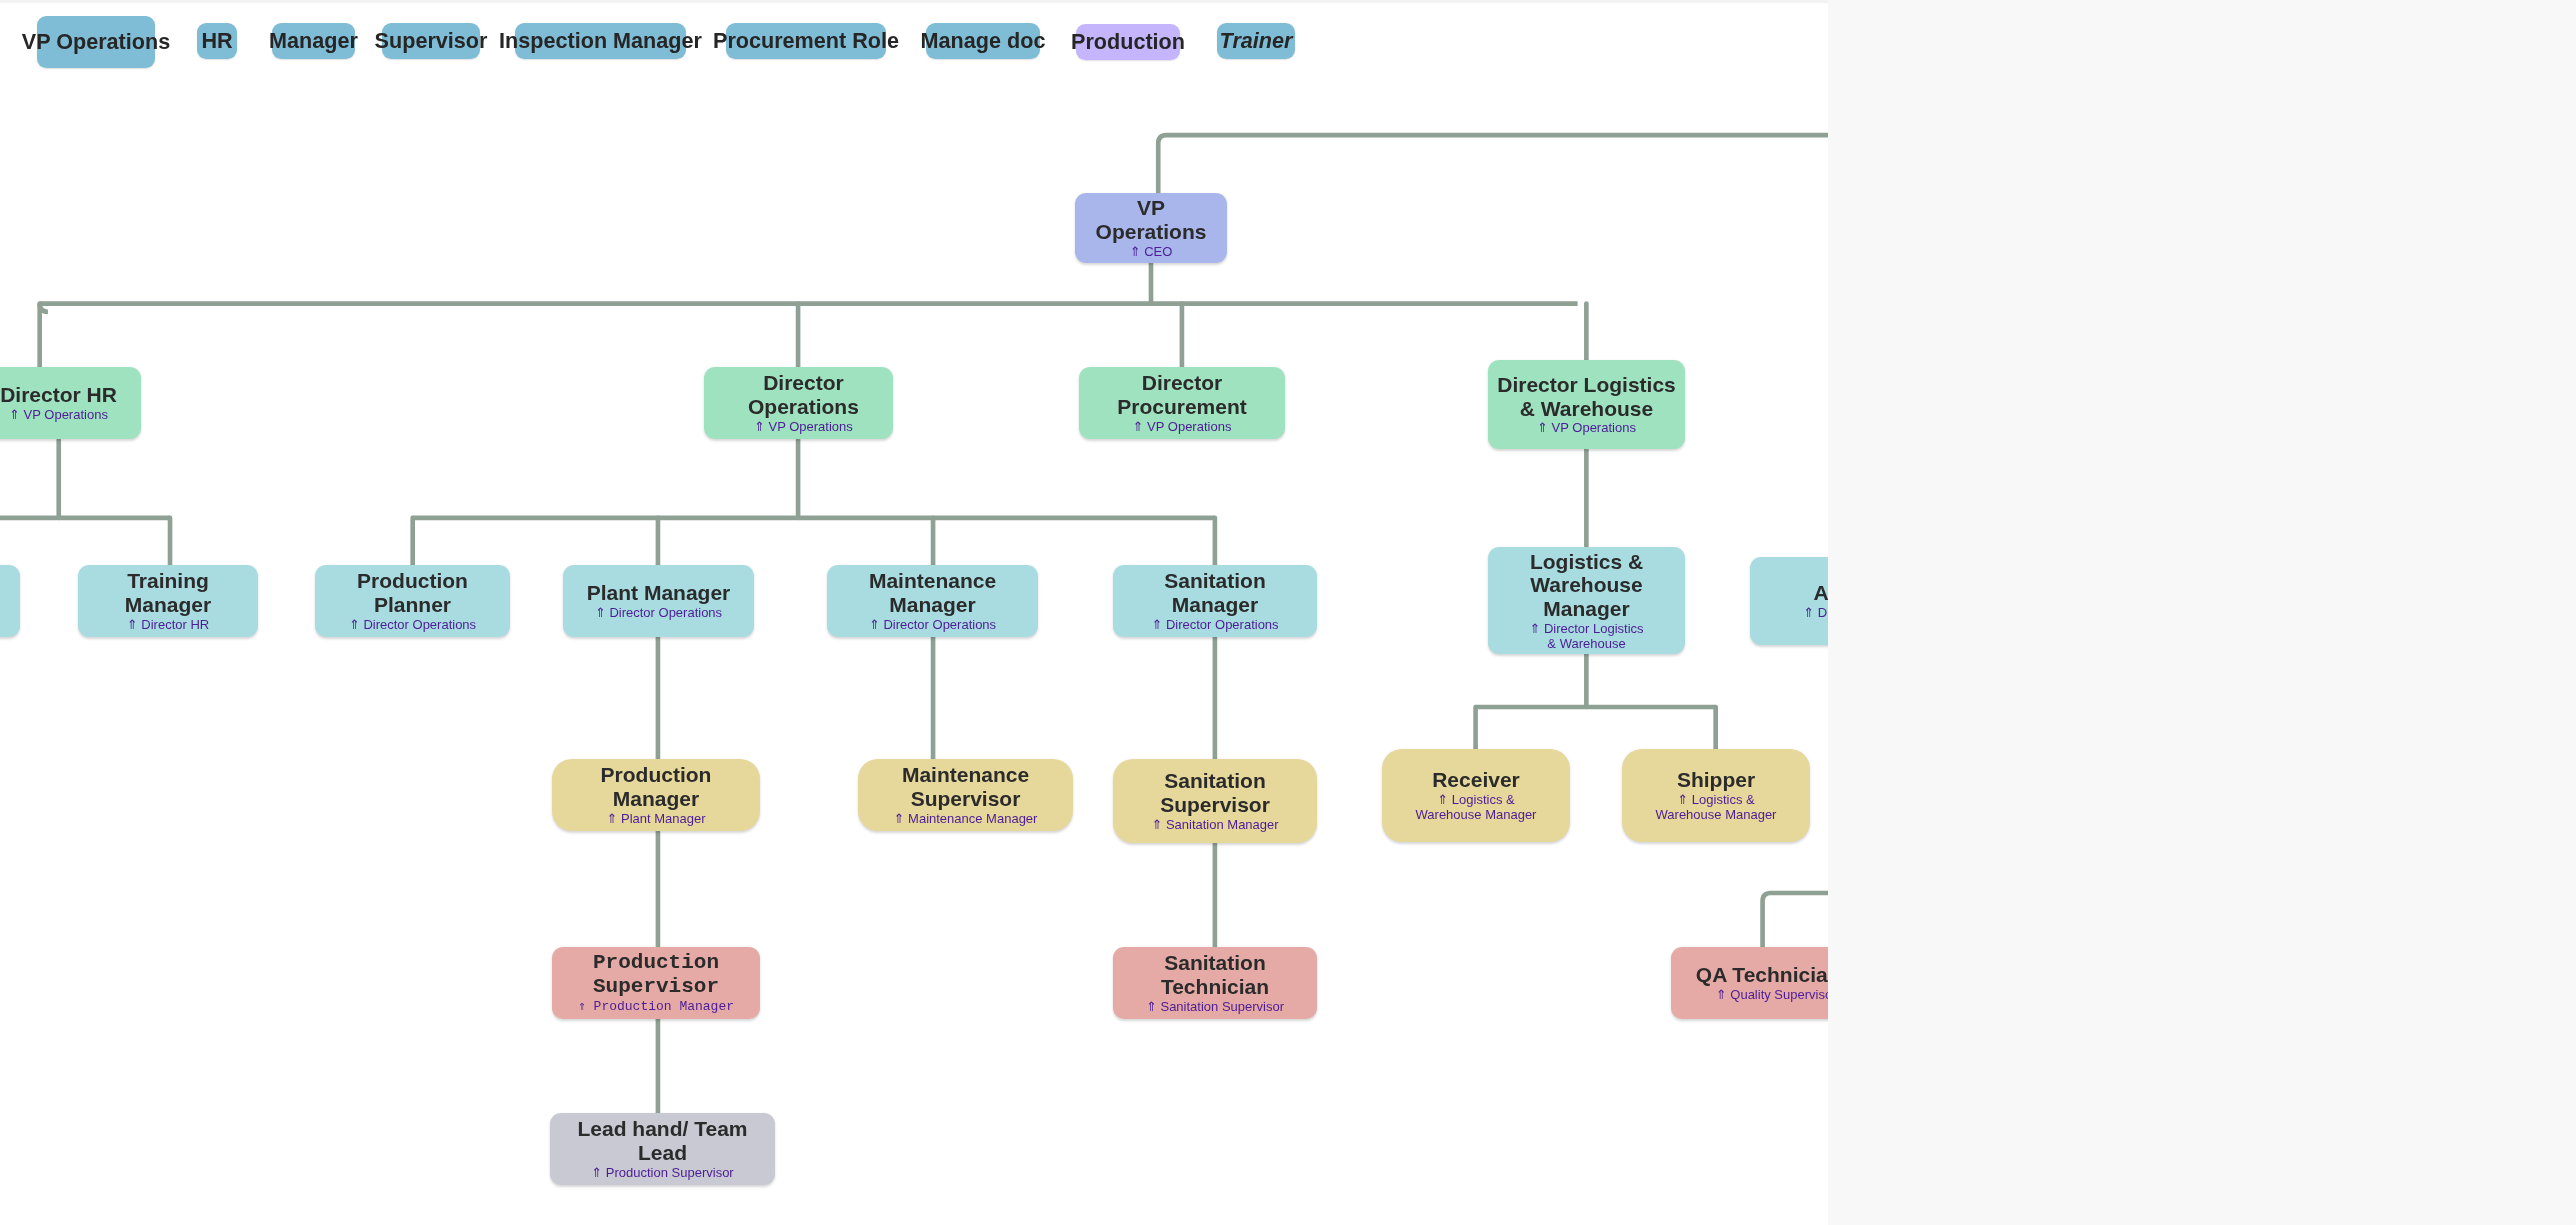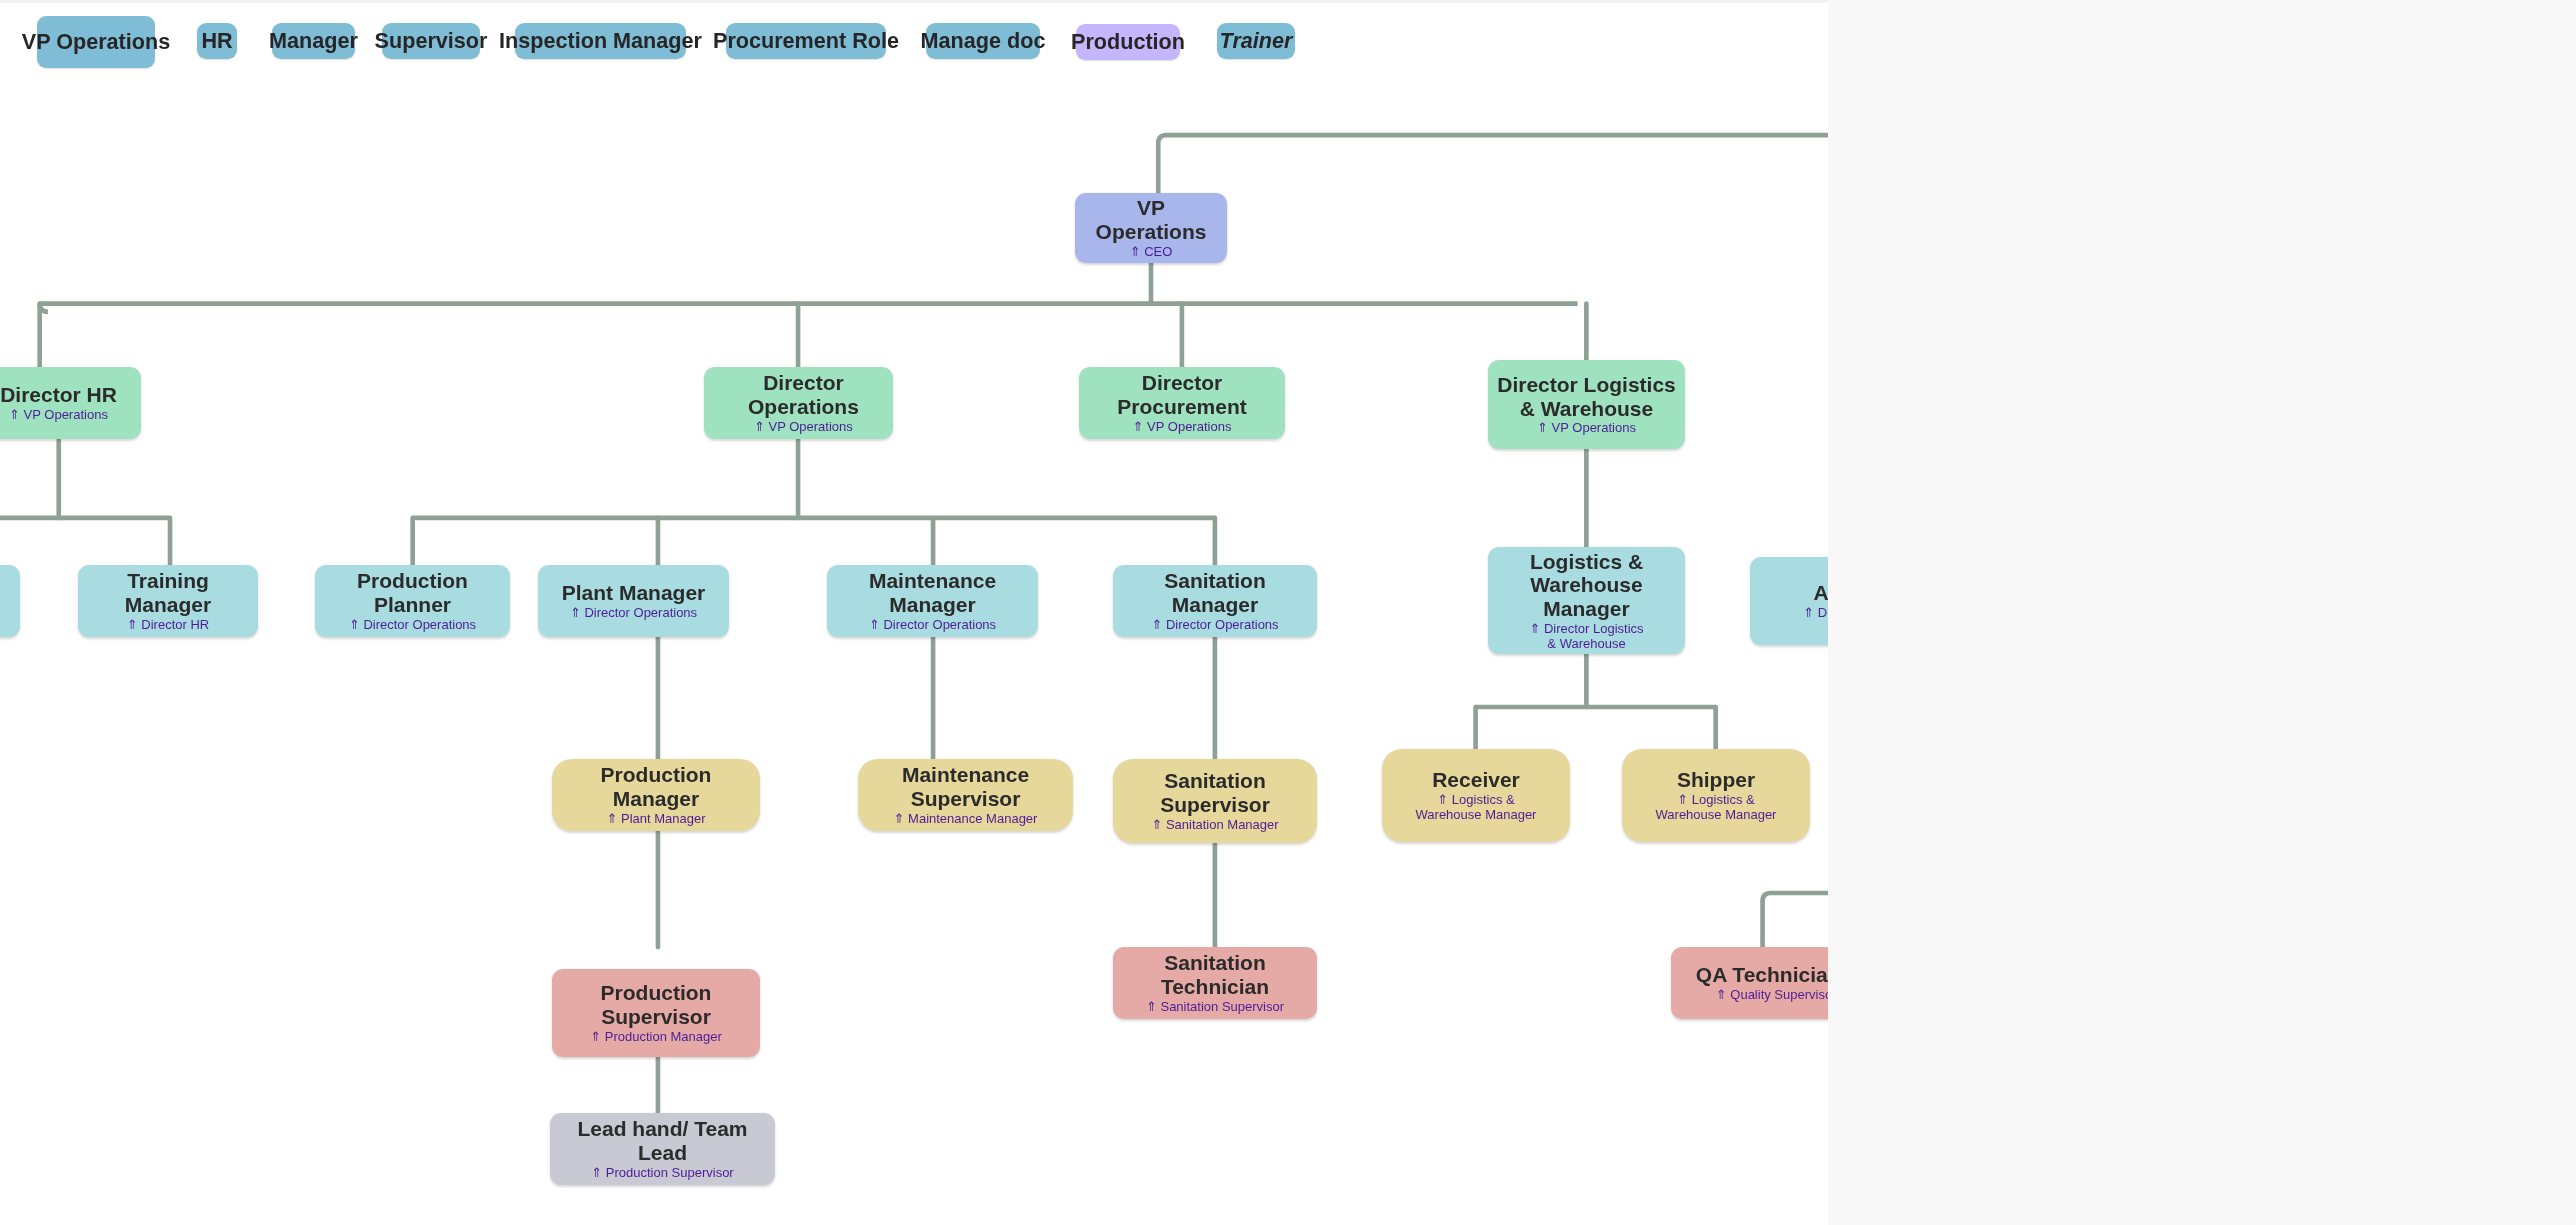--- a/index.html
+++ b/index.html
@@ -179,21 +179,21 @@
         </div>
         <div class="node lvl-mgr" style="left: -62px; top: 565px; width: 82px; height: 72px;"></div>
         <div class="node lvl-mgr" style="left: 78px; top: 565px; width: 180px; height: 72px;">
           <div class="title">Training Manager</div>
           <div class="parent">⇑ Director HR</div>
         </div>
         <div class="node lvl-mgr" style="left: 315px; top: 565px; width: 195px; height: 72px;">
           <div class="title">Production Planner</div>
           <div class="parent">⇑ Director Operations</div>
         </div>
-        <div class="node lvl-mgr" style="left: 538px; top: 565px; width: 191px; height: 72px;">
+        <div class="node lvl-mgr" style="left: 563px; top: 565px; width: 191px; height: 72px;">
           <div class="title">Plant Manager</div>
           <div class="parent">⇑ Director Operations</div>
         </div>
         <div class="node lvl-mgr" style="left: 827px; top: 565px; width: 211px; height: 72px;">
           <div class="title">Maintenance Manager</div>
           <div class="parent">⇑ Director Operations</div>
         </div>
         <div class="node lvl-mgr" style="left: 1113px; top: 565px; width: 204px; height: 72px;">
           <div class="title">Sanitation Manager</div>
           <div class="parent">⇑ Director Operations</div>
@@ -223,21 +223,21 @@
         <div class="node lvl-sup" style="left: 1382px; top: 749px; width: 188px; height: 93px;">
           <div class="title">Receiver</div>
           <div class="parent">⇑ Logistics &amp;
 Warehouse Manager</div>
         </div>
         <div class="node lvl-sup" style="left: 1622px; top: 749px; width: 188px; height: 93px;">
           <div class="title">Shipper</div>
           <div class="parent">⇑ Logistics &amp;
 Warehouse Manager</div>
         </div>
-        <div class="node lvl-tech" style="left: 552px; top: 969px; width: 208px; height: 88px;">
+        <div class="node lvl-tech" style="left: 552px; top: 947px; width: 208px; height: 72px; font-family: Liberation Mono, monospace;">
           <div class="title">Production Supervisor</div>
           <div class="parent">⇑ Production Manager</div>
         </div>
         <div class="node lvl-tech" style="left: 1113px; top: 947px; width: 204px; height: 72px;">
           <div class="title">Sanitation Technician</div>
           <div class="parent">⇑ Sanitation Supervisor</div>
         </div>
         <div class="node lvl-tech" style="left: 1671px; top: 947px; width: 206px; height: 72px;">
           <div class="title">QA Technicians</div>
           <div class="parent">⇑ Quality Superviso</div>

